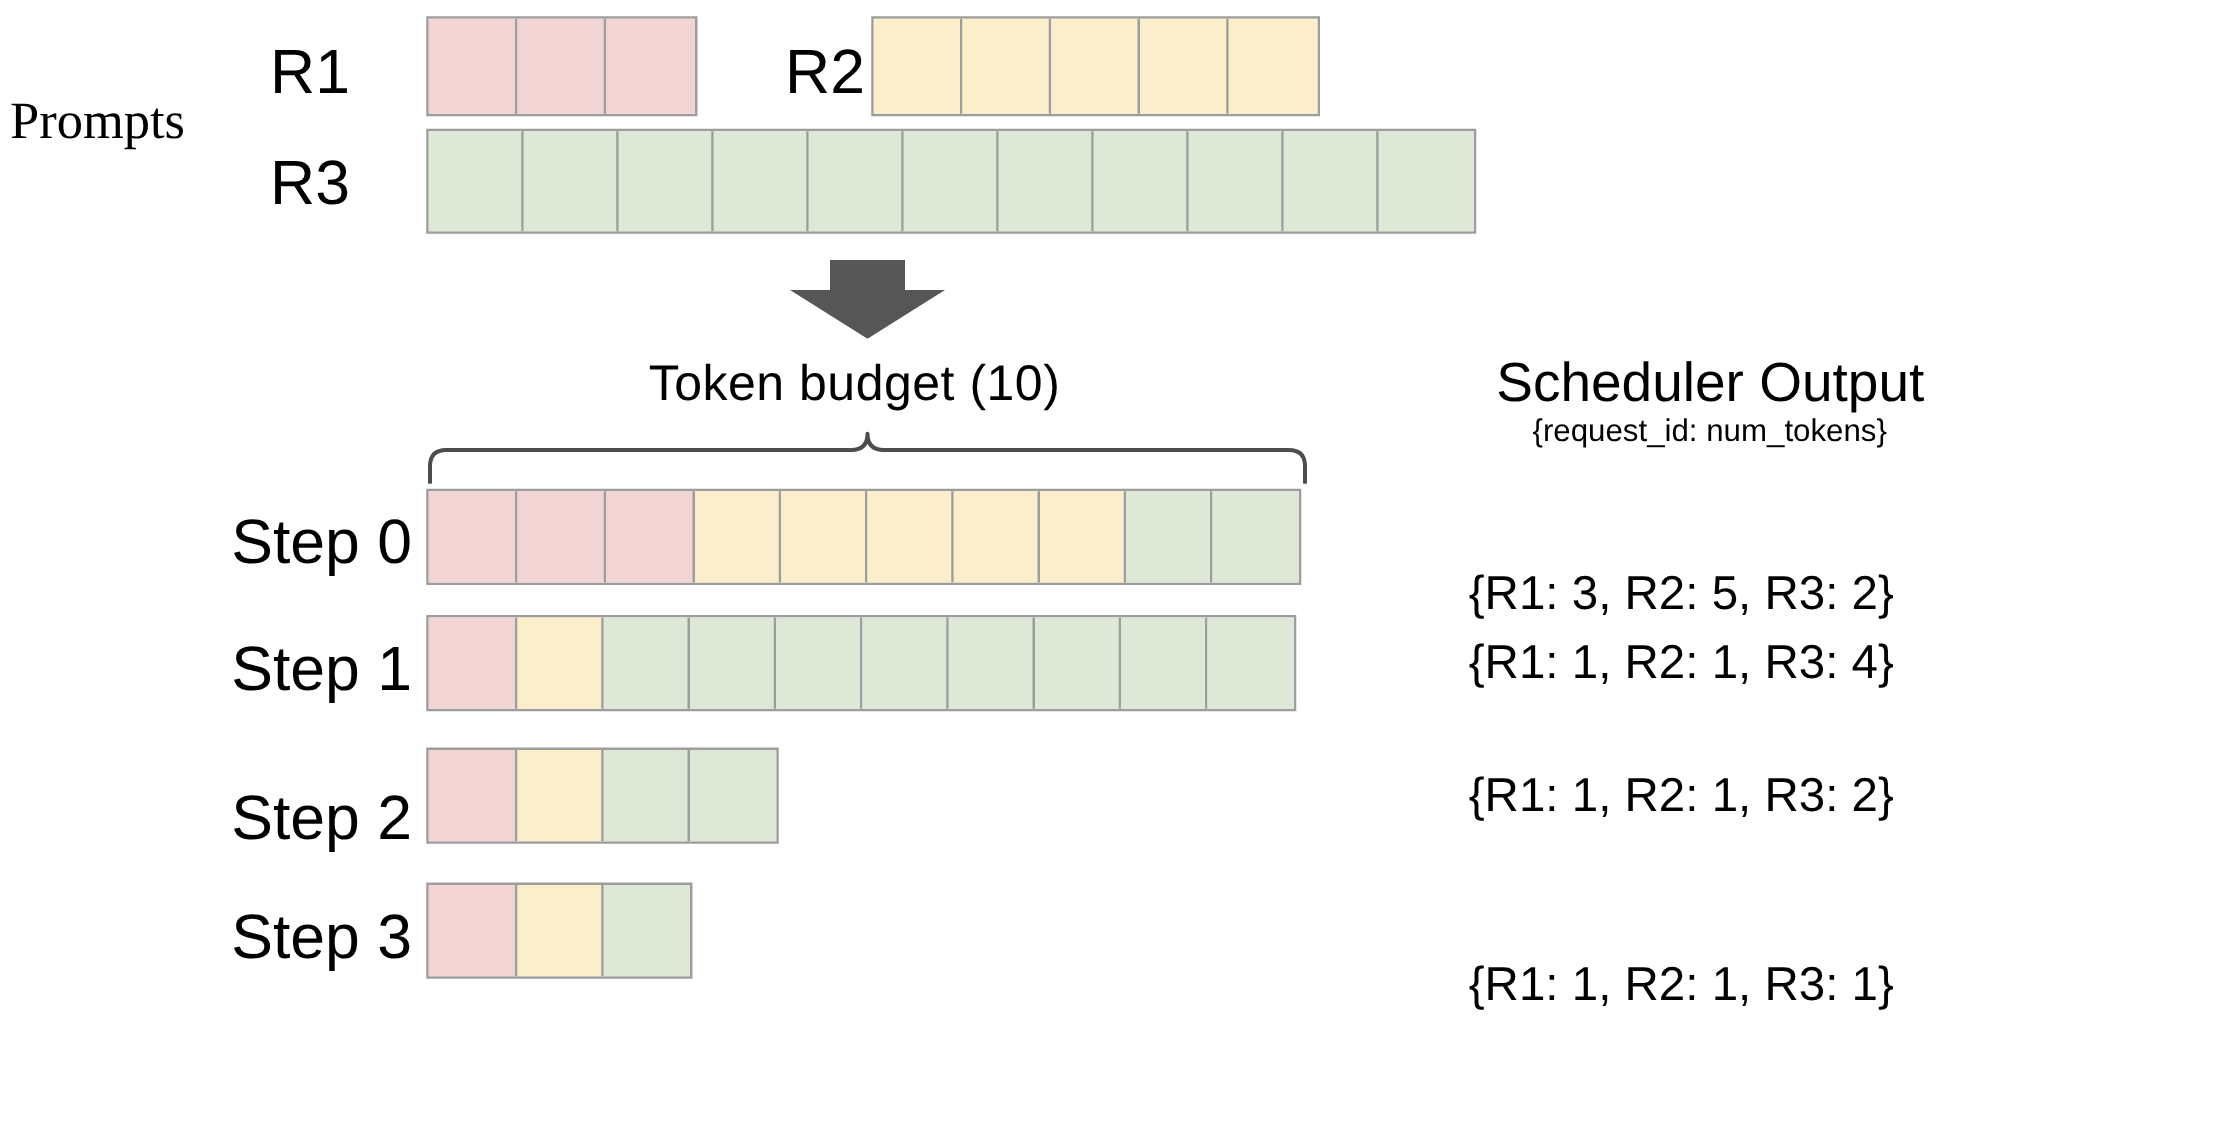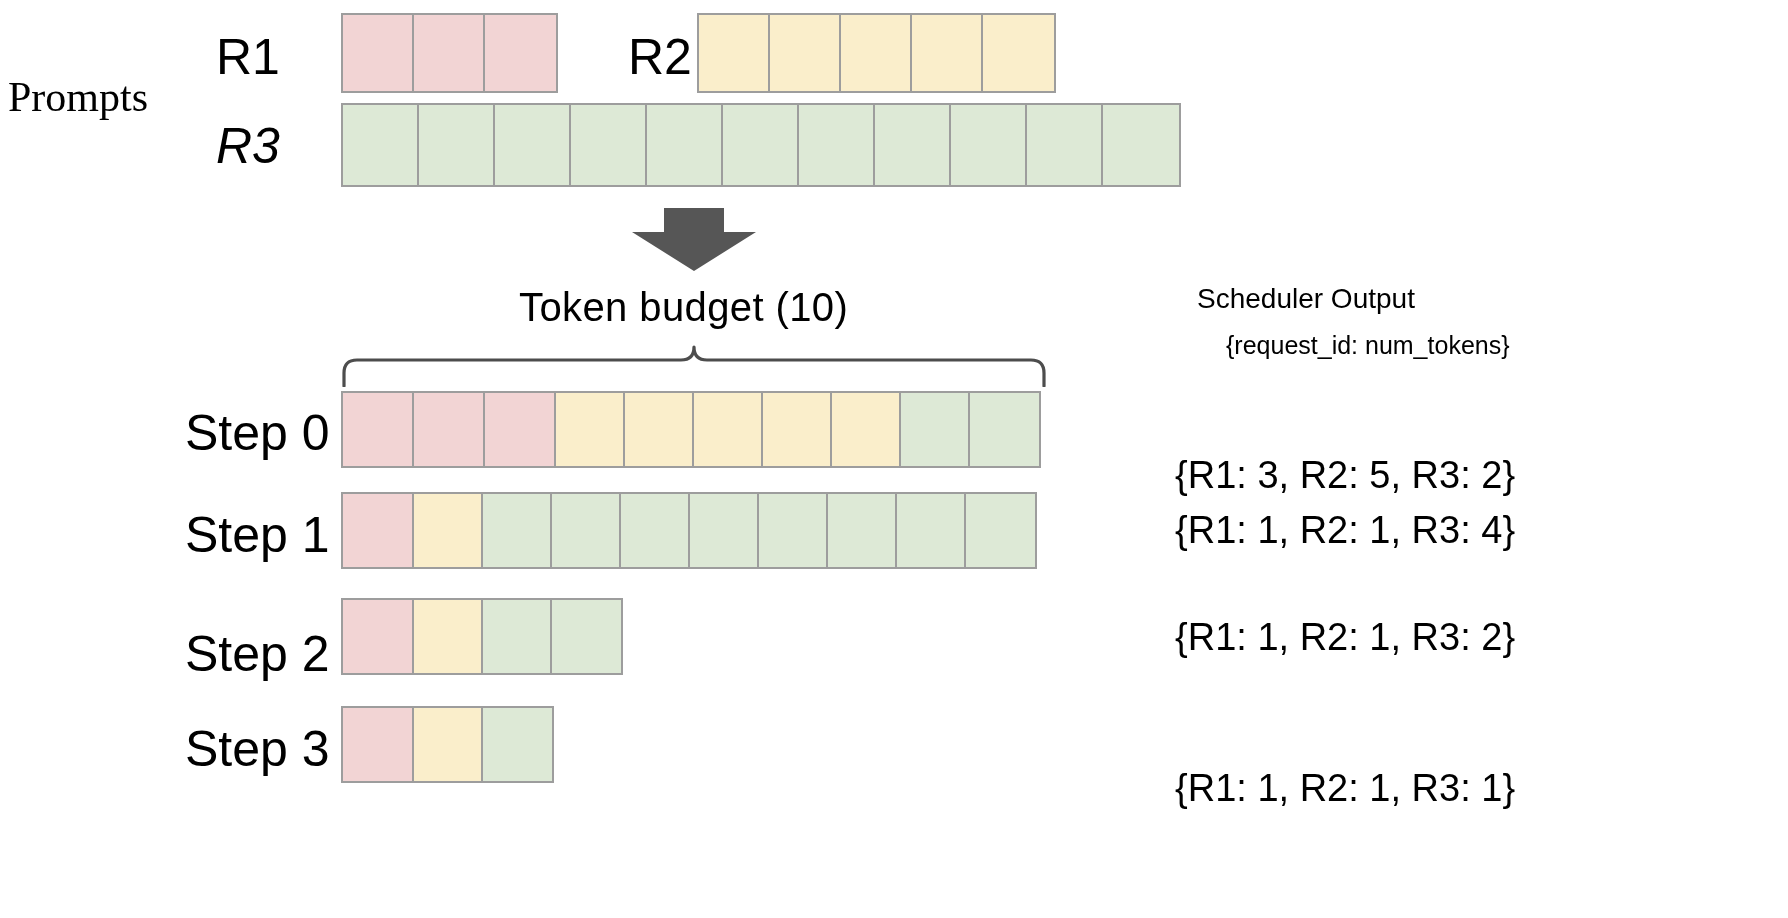--- a/index.html
+++ b/index.html
@@ -41,21 +41,21 @@
     line-height: 1;
     white-space: nowrap;
   }
   .budget-label {
     font-size: 40px;
     line-height: 1;
     white-space: nowrap;
     letter-spacing: 0.4px;
   }
   .sched-title {
-    font-size: 28px;
+    font-size: 44px;
     line-height: 1;
     white-space: nowrap;
   }
   .sched-sub {
     font-size: 25px;
     line-height: 1;
     white-space: nowrap;
   }
   .sched-row {
     font-size: 38px;
@@ -83,21 +83,21 @@
 
 <div class="abs lbl" style="left:628px; top:32px;">R2</div>
 <div class="abs strip" style="left:697px; top:13px; height:76px;">
   <div class="cell" style="width:71px; background:#faeecb;"></div>
   <div class="cell" style="width:71px; background:#faeecb;"></div>
   <div class="cell" style="width:71px; background:#faeecb;"></div>
   <div class="cell" style="width:71px; background:#faeecb;"></div>
   <div class="cell" style="width:71px; background:#faeecb;"></div>
 </div>
 
-<div class="abs lbl" style="left:216px; top:121px;font-style:italic;">R3</div>
+<div class="abs lbl" style="left:216px; top:121px;">R3</div>
 <div class="abs strip" style="left:341px; top:103px; height:80px;">
   <div class="cell" style="width:76px; background:#dde9d6;"></div>
   <div class="cell" style="width:76px; background:#dde9d6;"></div>
   <div class="cell" style="width:76px; background:#dde9d6;"></div>
   <div class="cell" style="width:76px; background:#dde9d6;"></div>
   <div class="cell" style="width:76px; background:#dde9d6;"></div>
   <div class="cell" style="width:76px; background:#dde9d6;"></div>
   <div class="cell" style="width:76px; background:#dde9d6;"></div>
   <div class="cell" style="width:76px; background:#dde9d6;"></div>
   <div class="cell" style="width:76px; background:#dde9d6;"></div>

